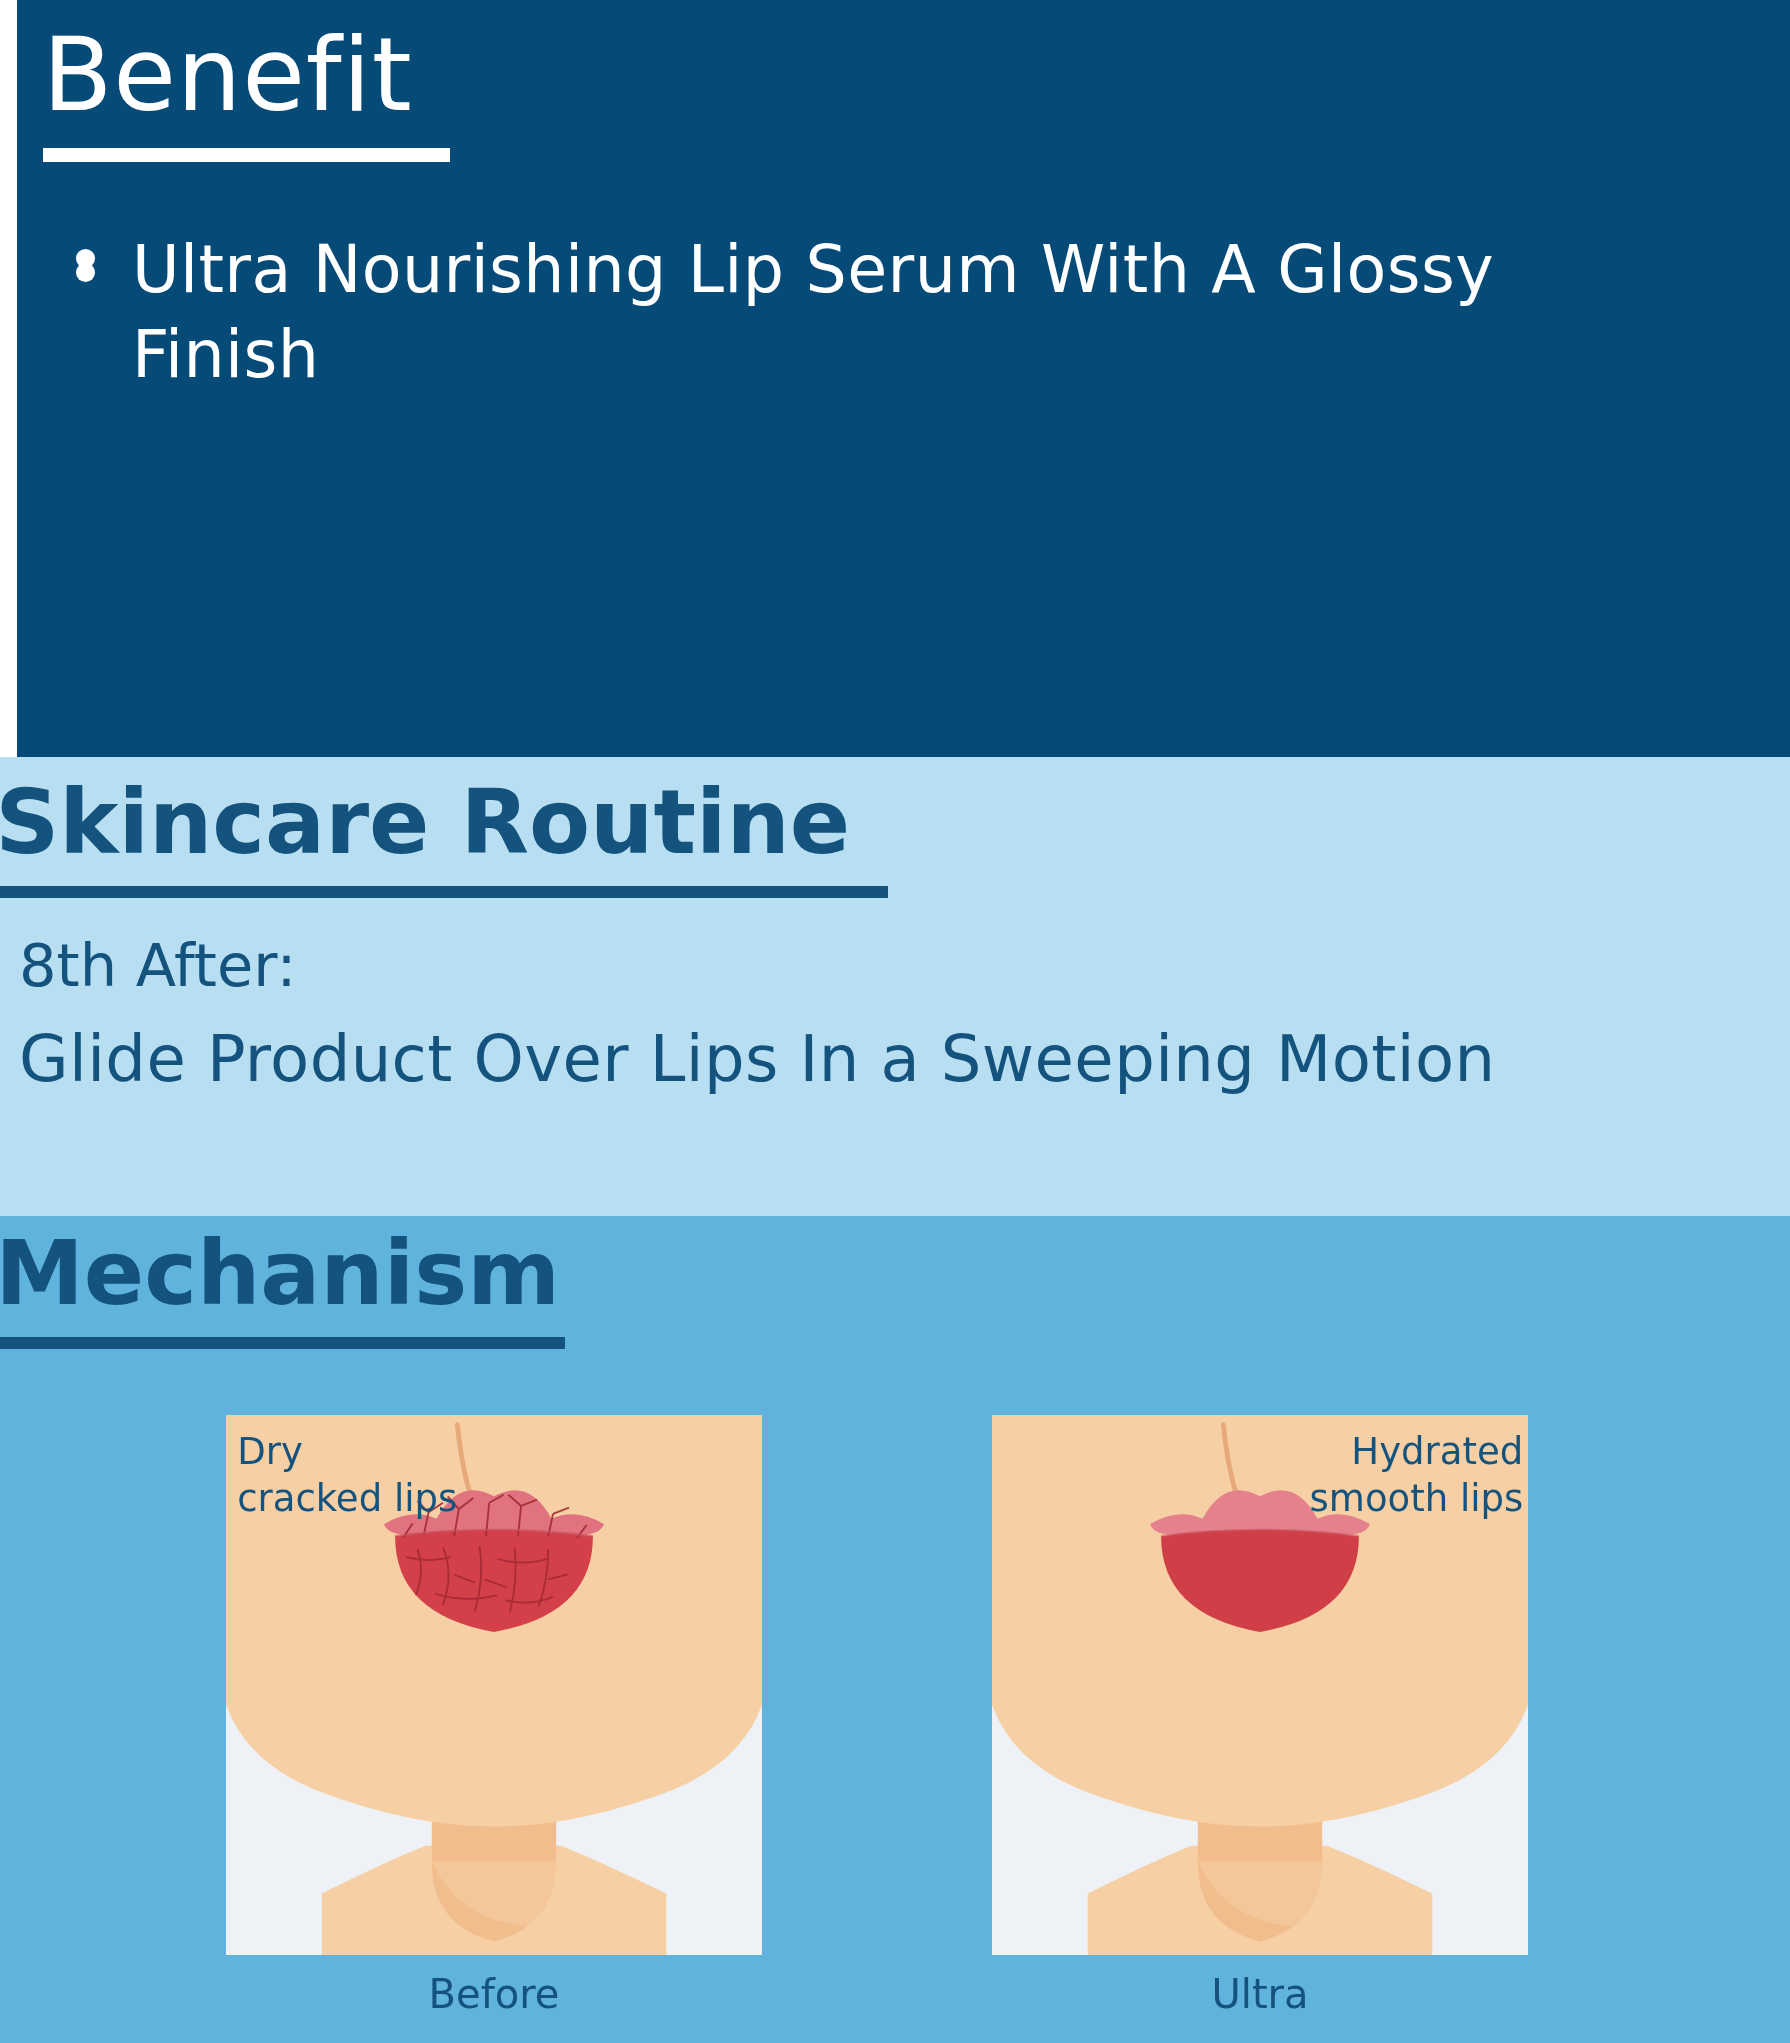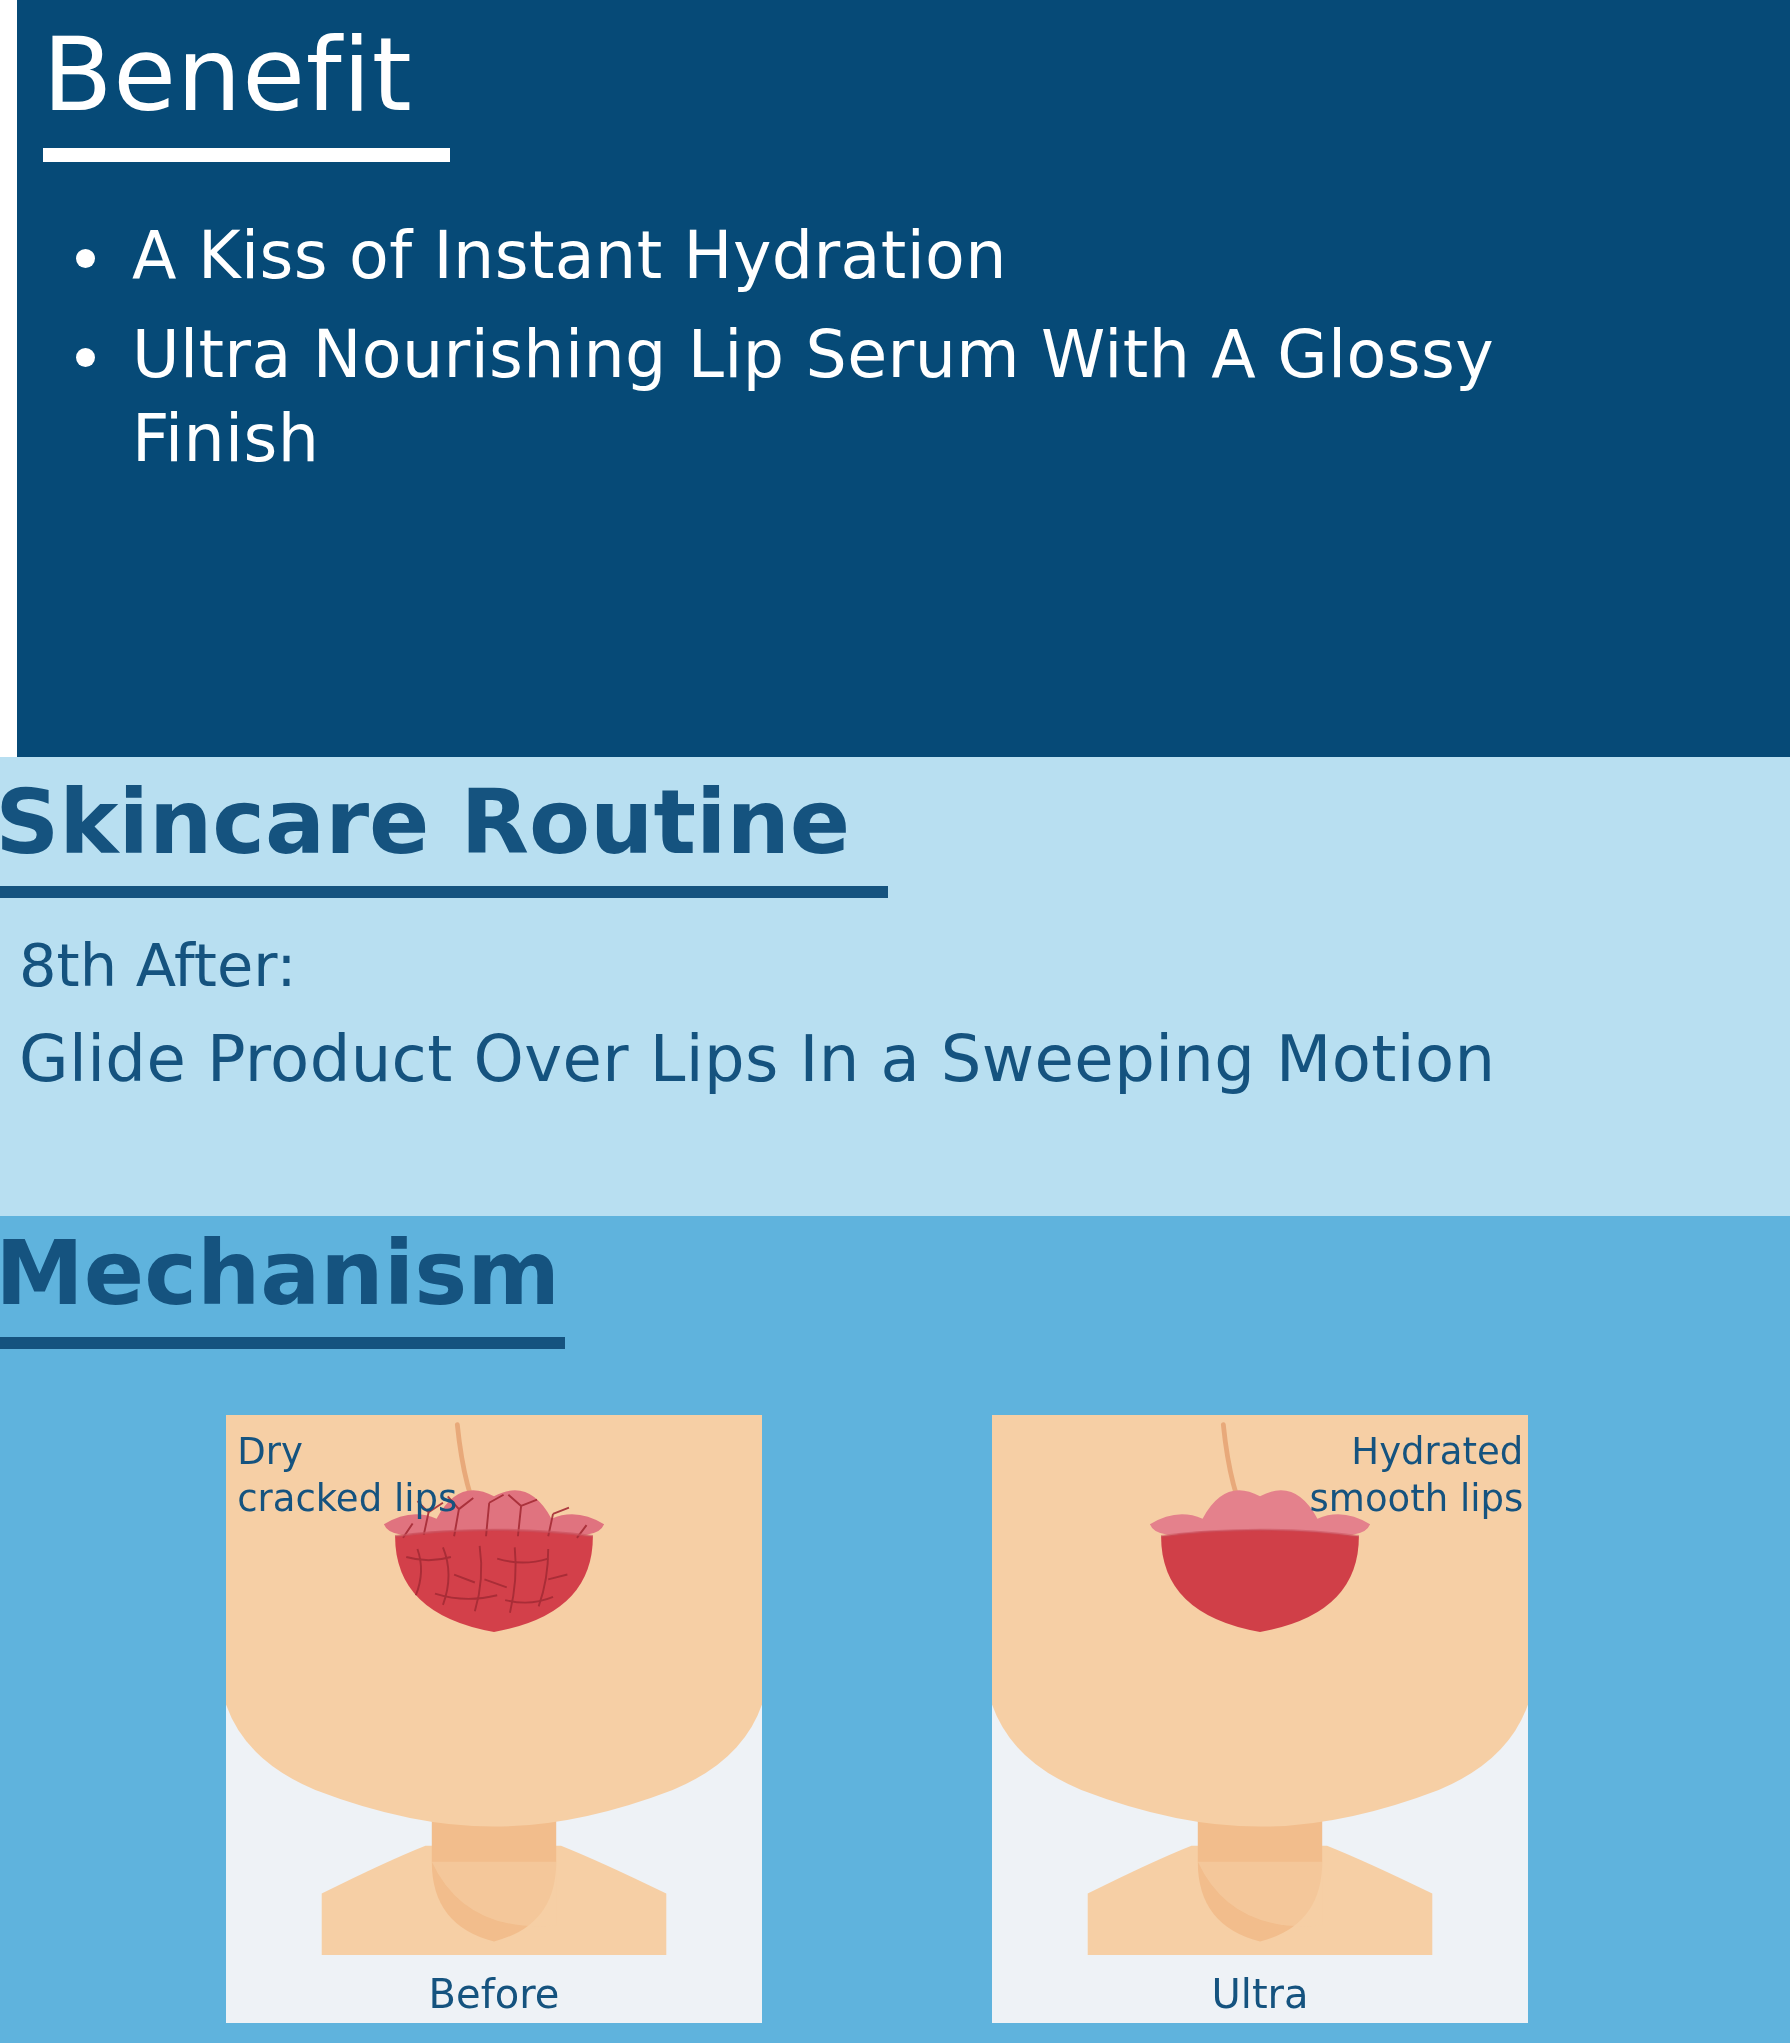--- a/index.html
+++ b/index.html
@@ -147,21 +147,21 @@
     width: 568px;
     height: 12px;
     background: #15537f;
   }
 
   
   .face-card {
     position: absolute;
     top: 199px;
     width: 536px;
-    height: 608px;
+    height: 540px;
     background: #eef2f6;
     overflow: hidden;
   }
   .face-card.before { left: 226px; }
   .face-card.after  { left: 992px; }
 
   .face-svg { display: block; width: 536px; height: 540px; }
 
   .face-label {
     position: absolute;
@@ -192,21 +192,20 @@
 
 <div id="page">
 
   <section class="benefit-section">
     <h1 class="benefit-title">Benefit</h1>
     <div class="benefit-title-underline"></div>
 
     <ul class="benefit-list">
       <li>
         <span class="bullet-dot"></span>
-        <span>A Kiss of Instant Hydration</span>
       </li>
       <li>
         <span class="bullet-dot"></span>
         <span>Ultra Nourishing Lip Serum With A Glossy Finish</span>
       </li>
     </ul>
   </section>
 
   <section class="routine-section">
     <h2 class="routine-title">Skincare Routine</h2>

